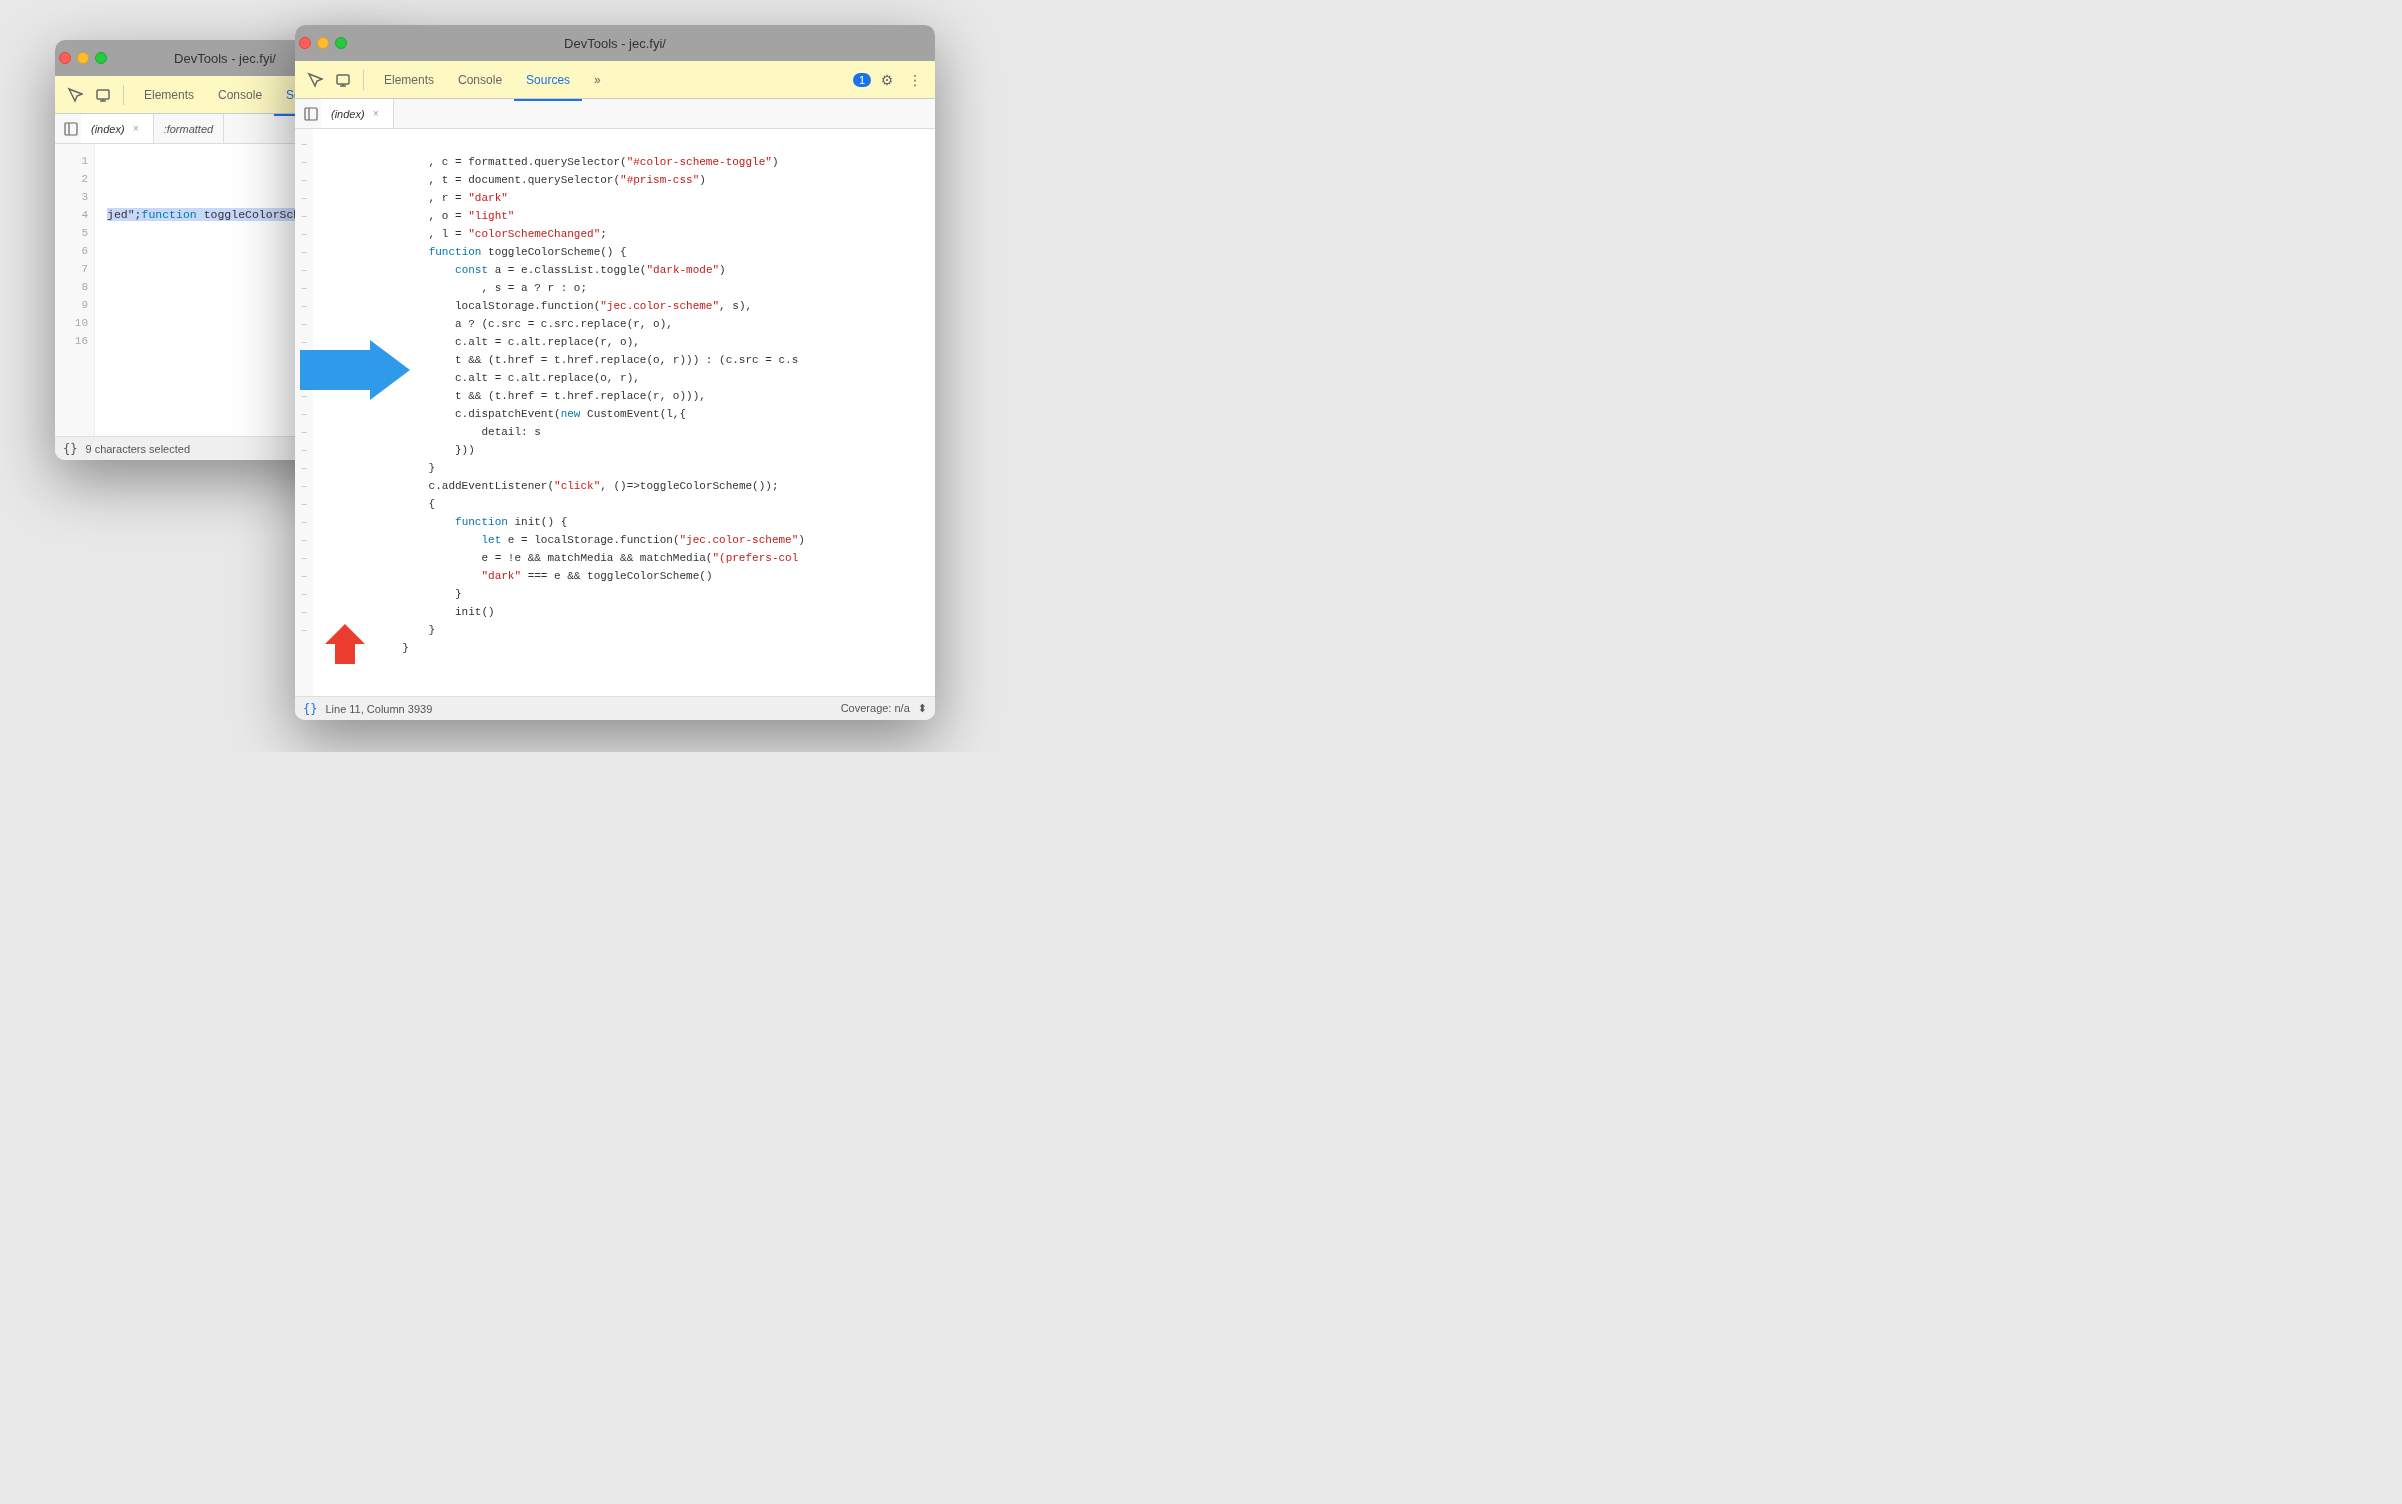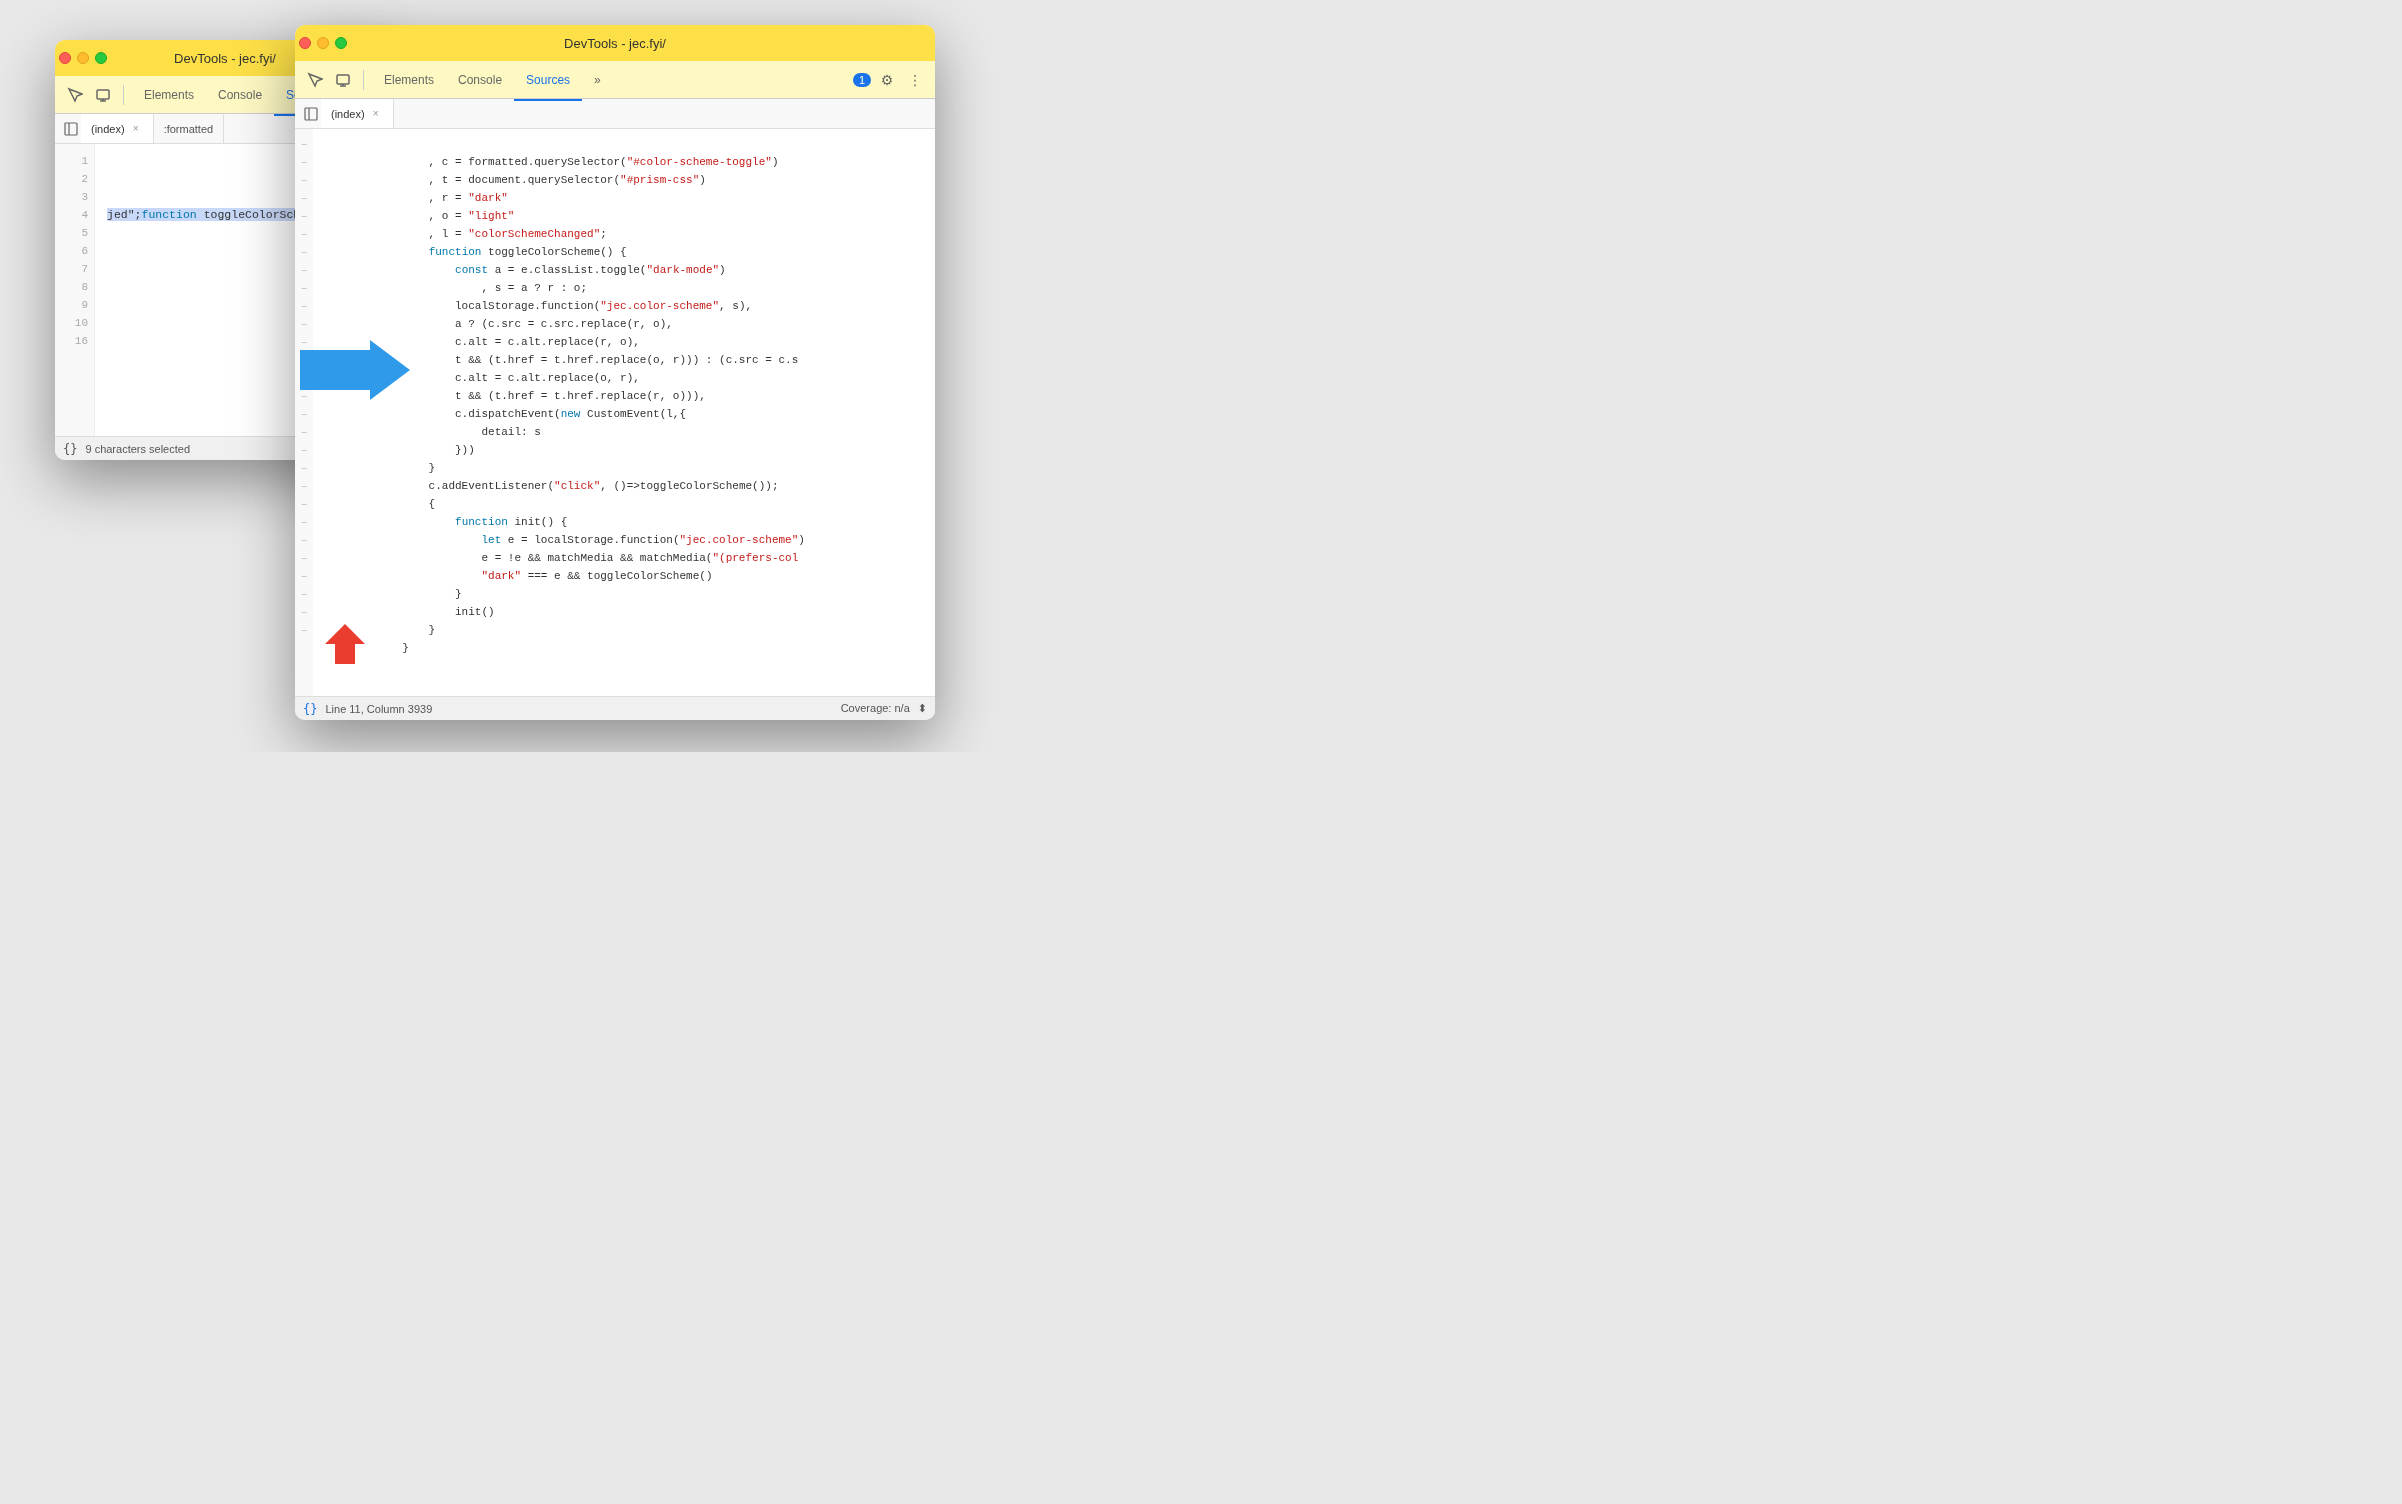--- a/index.html
+++ b/index.html
@@ -17,21 +17,21 @@
       position: absolute;
       background: #f5f5f5;
       border-radius: 10px;
       box-shadow: 0 20px 60px rgba(0,0,0,0.4);
       overflow: hidden;
       display: flex;
       flex-direction: column;
     }
 
     .titlebar {
-      background: #fde047;
+      background: #a3a3a3;
       height: 36px;
       display: flex;
       align-items: center;
       padding: 0 4px;
       position: relative;
       flex-shrink: 0;
     }
 
     .titlebar-title {
       position: absolute;
@@ -141,20 +141,21 @@
     .file-tab {
       display: flex;
       align-items: center;
       gap: 4px;
       padding: 0 10px;
       font-size: 11px;
       color: #555;
       cursor: pointer;
       border-right: 1px solid #ddd;
       height: 100%;
+      font-style: italic;
     }
 
     .file-tab.active {
       background: #fff;
       color: #333;
     }
 
     .file-tab-close {
       font-size: 10px;
       color: #999;

